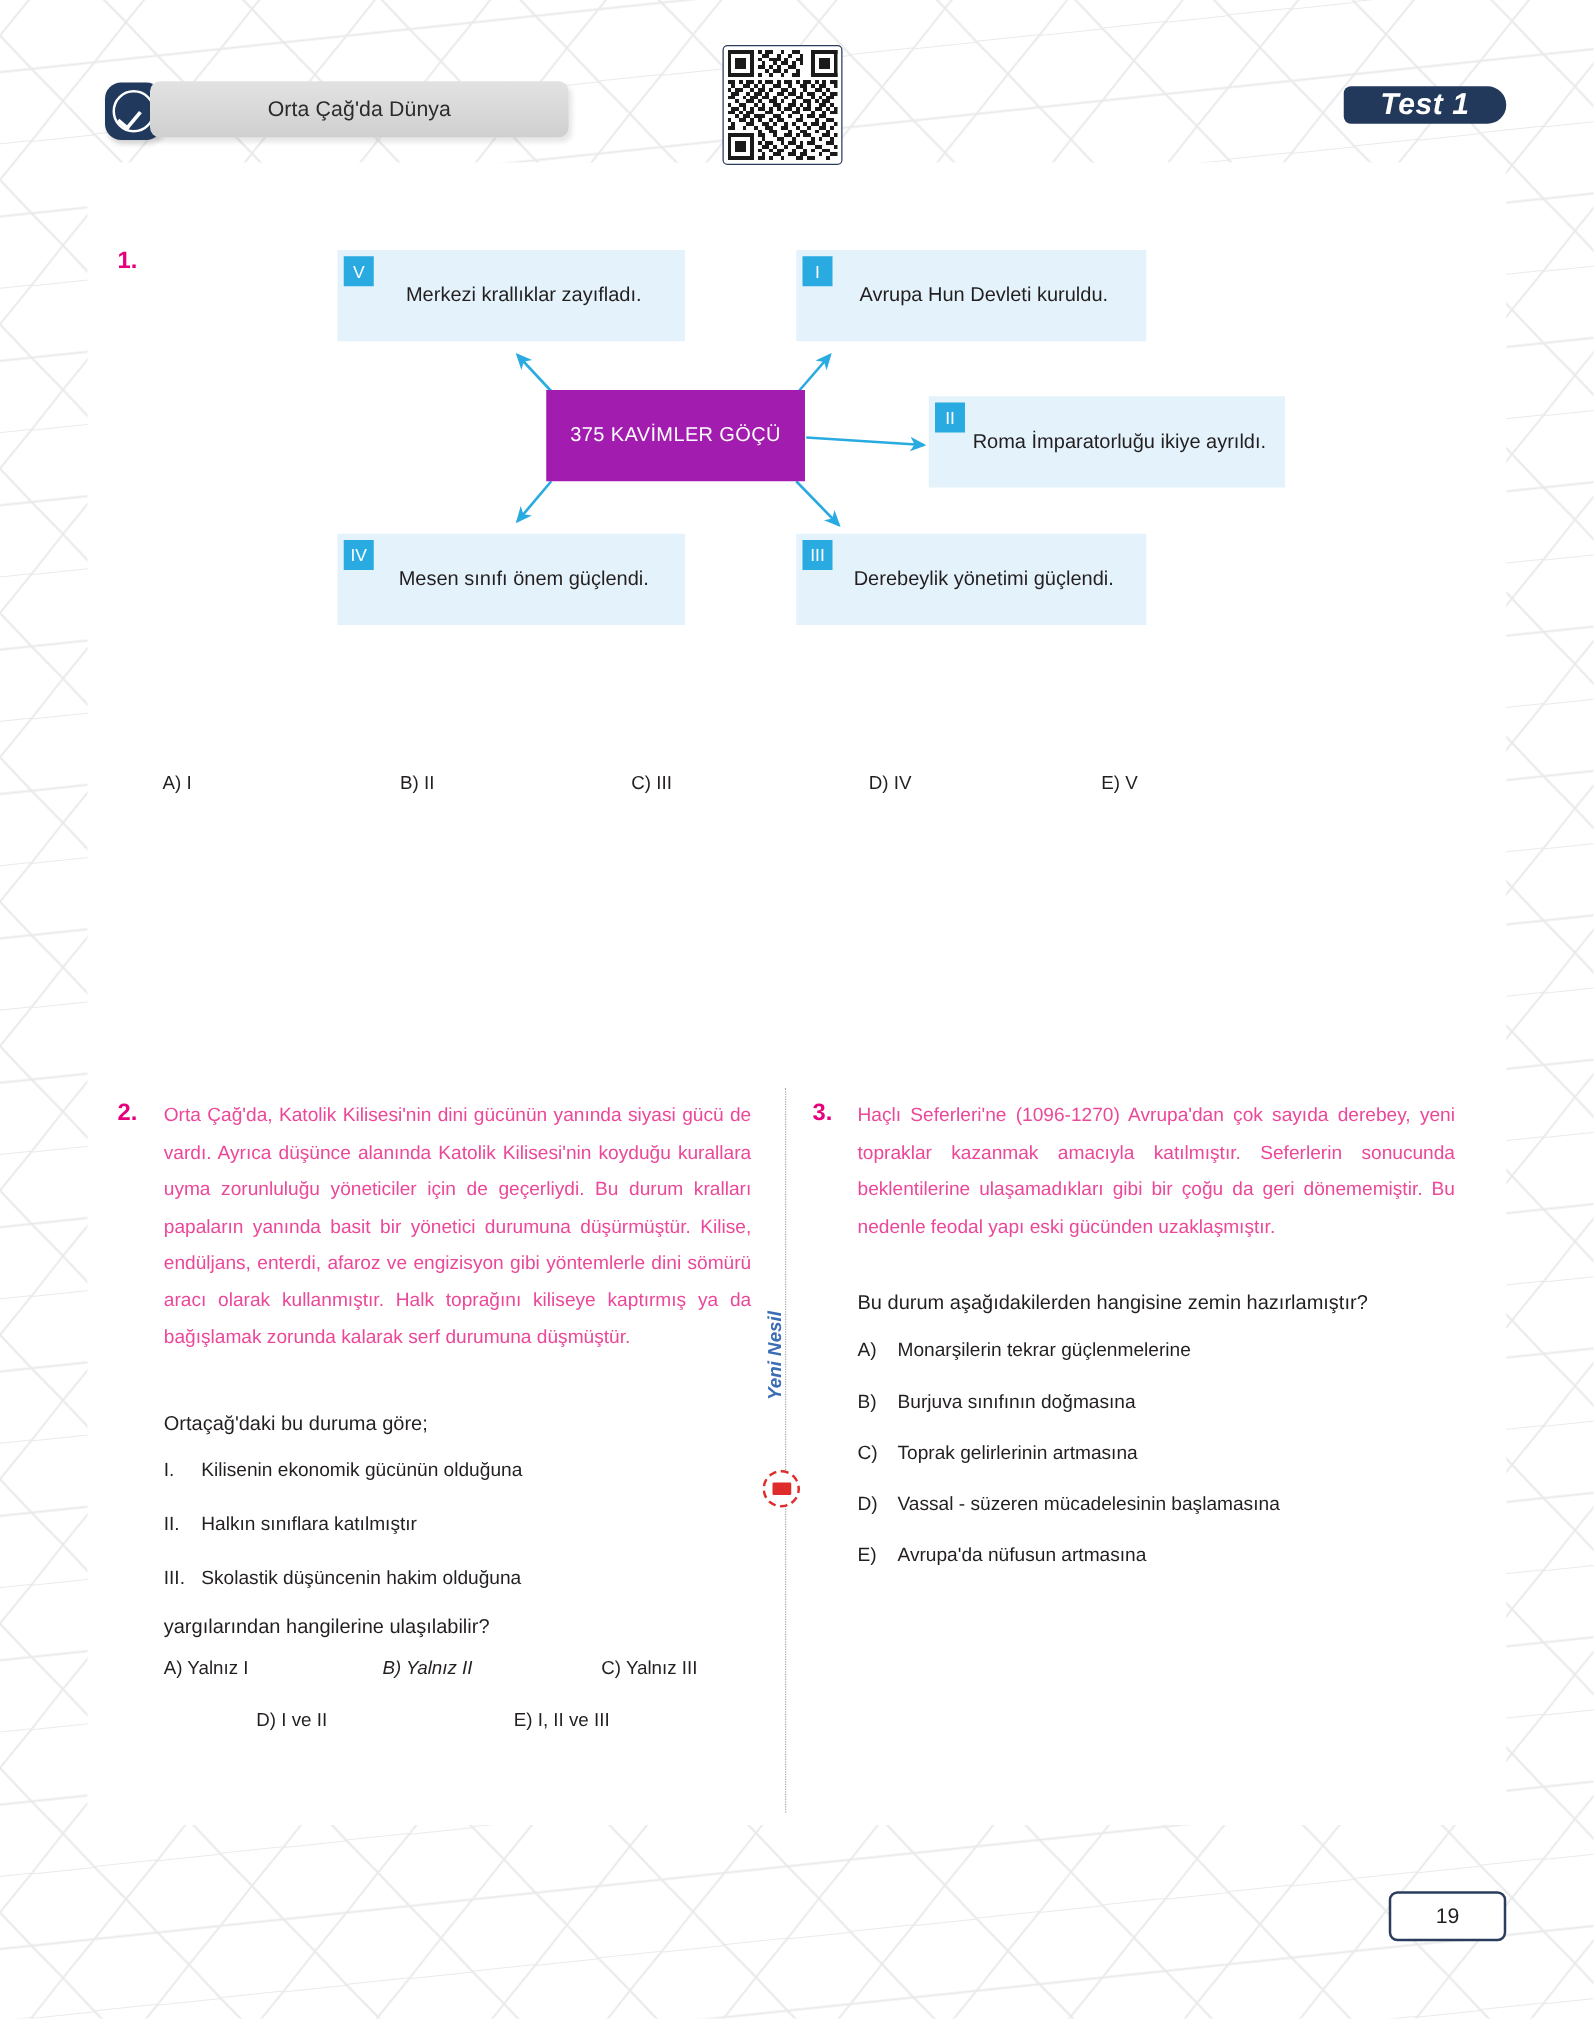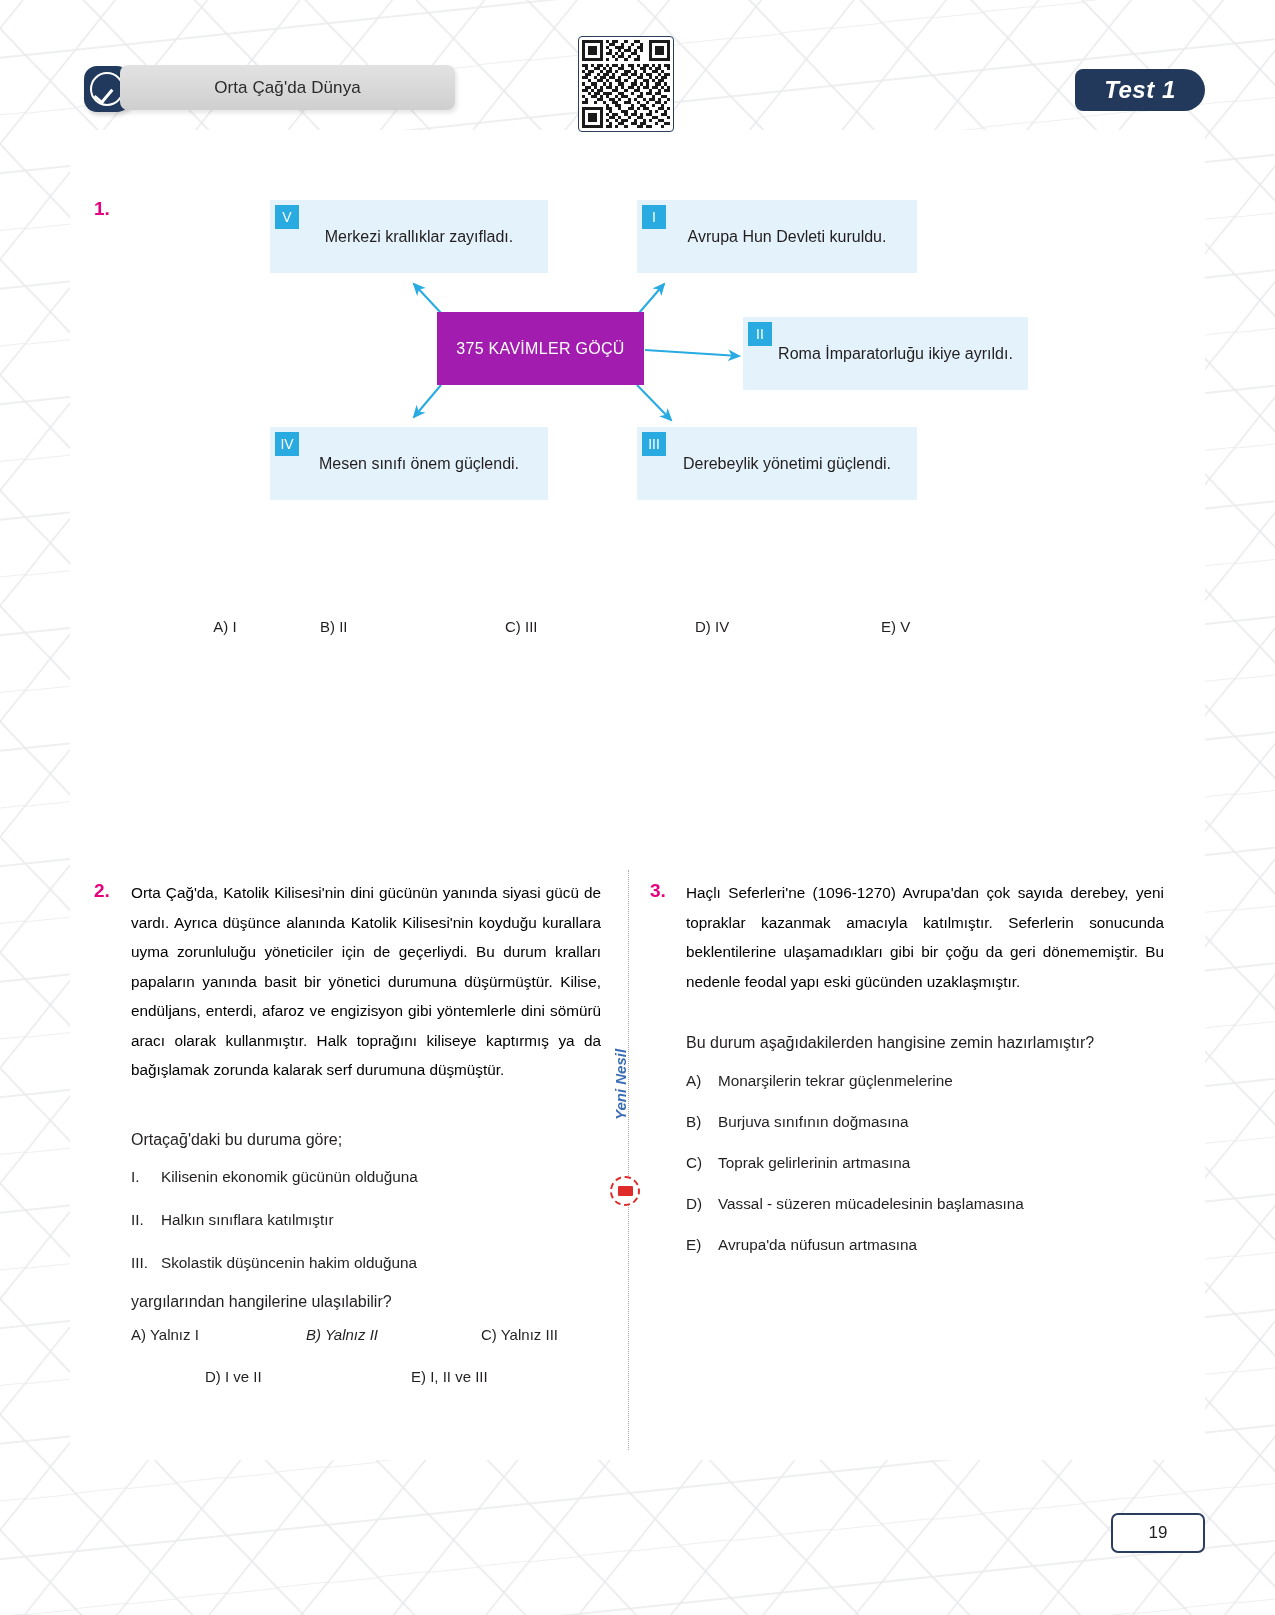--- a/index.html
+++ b/index.html
@@ -105,21 +105,21 @@
     border: 1px solid #2b3d5e;
     border-radius: 4px;
     padding: 3px;
     box-sizing: border-box;
   }
 
   .test-badge {
     position: absolute;
     right: 70px;
     top: 69px;
-    height: 42px;
+    height: 30px;
     min-width: 130px;
     background: #23395b;
     border-radius: 8px 21px 21px 8px;
     color: #ffffff;
     font-size: 24px;
     font-style: italic;
     font-weight: bold;
     display: flex;
     align-items: center;
     justify-content: center;
@@ -218,21 +218,21 @@
     display: flex;
     font-size: 15px;
   }
   .opt-row .opt { display: inline-block; }
 
   .body-text {
     position: absolute;
     font-size: 15.3px;
     line-height: 29.5px;
     text-align: justify;
-    color: #000000;
+    color: #ec4899;
   }
   .bold-line {
     position: absolute;
     font-size: 16px;
     font-weight: normal;
     line-height: 29px;
   }
   .roman-list {
     position: absolute;
     font-size: 15.3px;
@@ -613,21 +613,21 @@
     <div class="dbox box-iii">
       <span class="roman">III</span>
       <span class="dtext">Derebeylik yönetimi güçlendi.</span>
     </div>
 
     <div class="center-box">375 KAVİMLER GÖÇÜ</div>
   </div>
 
 
   <div class="opt-row" style="left:130px; top:618px; width:900px;">
-    <span class="opt" style="width:190px;text-align:center;">A) I</span>
+    <span class="opt" style="width:190px;">A) I</span>
     <span class="opt" style="width:185px;">B) II</span>
     <span class="opt" style="width:190px;">C) III</span>
     <span class="opt" style="width:186px;">D) IV</span>
     <span class="opt">E) V</span>
   </div>
 
   <div class="divider"></div>
   <div class="yeni-nesil">Yeni Nesil</div>
   <div class="nesil-logo">
     <span class="inner"></span>

